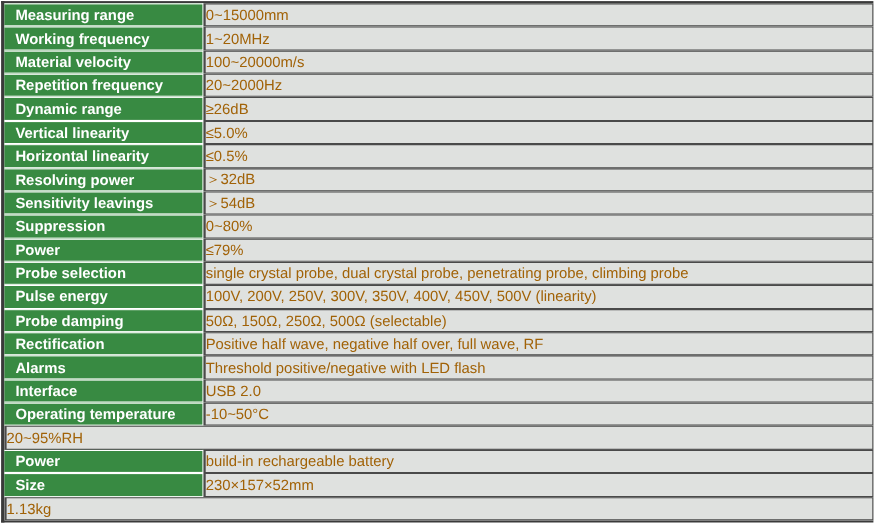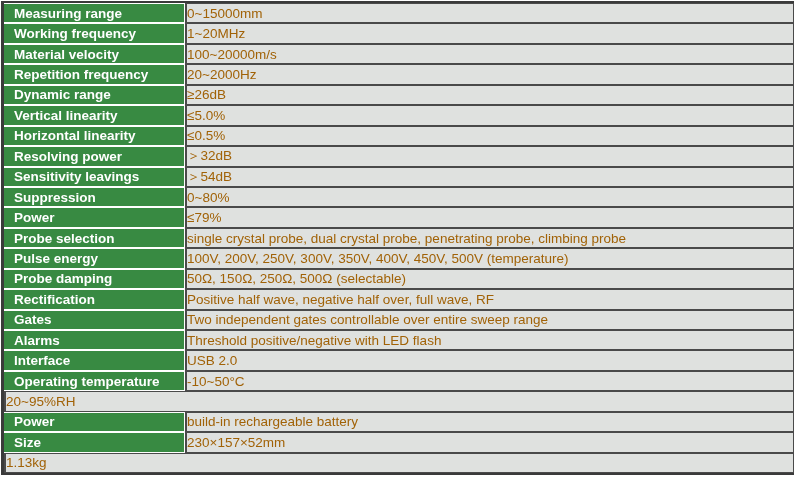--- a/index.html
+++ b/index.html
@@ -126,33 +126,29 @@
       <div class="spec-row">
         <div class="cell-label">Power</div>
         <div class="cell-value">≤79%</div>
       </div>
       <div class="spec-row">
         <div class="cell-label">Probe selection</div>
         <div class="cell-value">single crystal probe, dual crystal probe,  penetrating probe, climbing probe</div>
       </div>
       <div class="spec-row">
         <div class="cell-label">Pulse energy</div>
-        <div class="cell-value">100V, 200V, 250V, 300V, 350V, 400V, 450V, 500V (temperature)</div>
+        <div class="cell-value">100V, 200V, 250V, 300V, 350V, 400V, 450V, 500V (linearity)</div>
       </div>
       <div class="spec-row">
         <div class="cell-label">Probe damping</div>
         <div class="cell-value">50Ω, 150Ω, 250Ω, 500Ω (selectable)</div>
       </div>
       <div class="spec-row">
         <div class="cell-label">Rectification</div>
         <div class="cell-value">Positive half wave, negative half over, full wave, RF</div>
-      </div>
-      <div class="spec-row">
-        <div class="cell-label">Gates</div>
-        <div class="cell-value">Two independent gates controllable over entire sweep range</div>
       </div>
       <div class="spec-row">
         <div class="cell-label">Alarms</div>
         <div class="cell-value">Threshold positive/negative with LED flash</div>
       </div>
       <div class="spec-row">
         <div class="cell-label">Interface</div>
         <div class="cell-value">USB 2.0</div>
       </div>
       <div class="spec-row">

